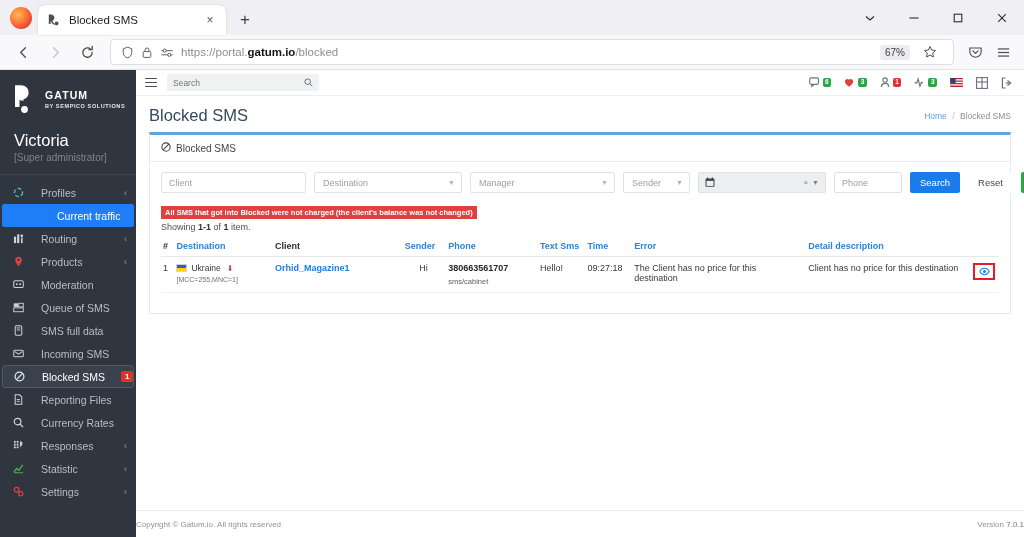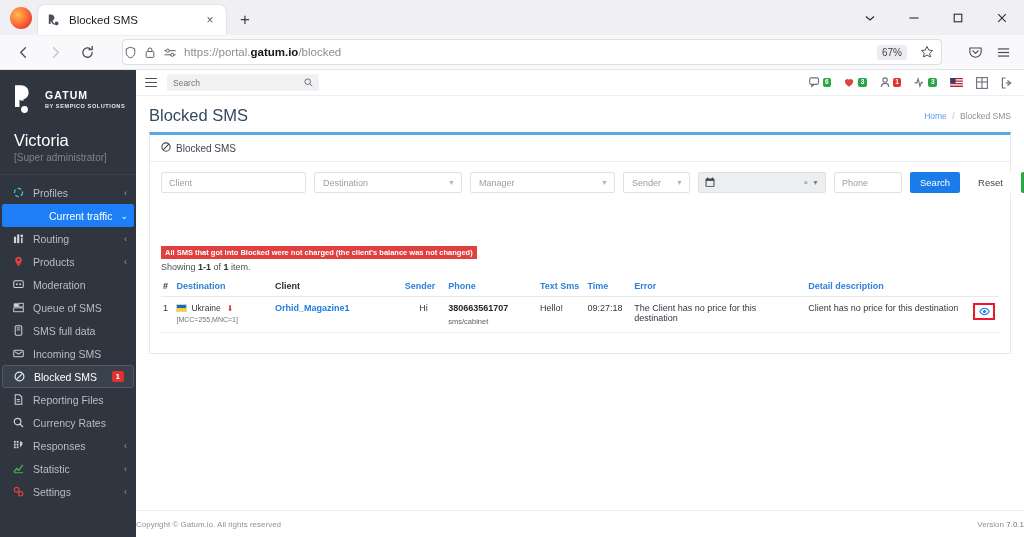--- a/index.html
+++ b/index.html
@@ -57,22 +57,22 @@
     height: 35px; background: #f9f9fb; display: flex; align-items: center;
     padding: 0 8px; gap: 2px; border-bottom: 1px solid #e3e3e6;
   }
   .nav-btn {
     width: 30px; height: 28px; display: flex; align-items: center;
     justify-content: center; color: #4c4c52; border-radius: 4px;
   }
   .nav-btn.disabled { color: #c3c3c8; }
   .urlbar {
     flex: 1 1 auto; height: 26px; background: #ffffff; border-radius: 4px;
-    margin: 0 18px; display: flex; align-items: center; gap: 7px;
-    padding: 0 1px; border: 1px solid #dedee2;
+    margin: 0 6px; display: flex; align-items: center; gap: 7px;
+    padding: 0 10px; border: 1px solid #dedee2;
   }
   .url-icon { display: flex; align-items: center; color: #5b5b66; flex: 0 0 auto; }
   .url-text {
     flex: 1 1 auto; font-size: 11.5px; color: #8d8d96;
     white-space: nowrap; overflow: hidden;
   }
   .url-text b { color: #15141a; font-weight: 600; }
   .url-text .scheme { color: #8d8d96; }
   .zoom-pill {
     font-size: 10px; color: #3d3d44; background: #ececf0;
@@ -98,21 +98,21 @@
   .brand-text { display: flex; flex-direction: column; gap: 2px; }
   .brand-title { font-size: 10.5px; font-weight: 700; letter-spacing: 1.1px; color: #ffffff; }
   .brand-sub { font-size: 5.6px; font-weight: 700; letter-spacing: .55px; color: #e4e6e9; }
 
   .user-name { font-size: 16.5px; color: #ffffff; padding: 8px 0 2px 14px; font-weight: 400; }
   .user-role { font-size: 10px; color: #7d848e; padding: 0 0 11px 14px; }
 
   .nav-sep { height: 1px; background: #3b424c; margin: 0 0 6px 0; }
 
   .nav-item {
-    display: flex; align-items: center; gap: 8px;
+    display: flex; align-items: center; gap: 16px;
     height: 23px; padding: 0 9px 0 12px; font-size: 10.5px; color: #b9bdc4;
     position: relative;
   }
   .nav-item .ni-icon {
     width: 13px; flex: 0 0 auto; display: flex; align-items: center;
     justify-content: center; font-size: 10px;
   }
   .nav-item .ni-label { flex: 1 1 auto; white-space: nowrap; }
   .nav-item .ni-caret { font-size: 9px; color: #9aa0a8; flex: 0 0 auto; }
   .nav-item.active {
@@ -209,21 +209,21 @@
   }
   .btn-search { background: #1a7ceb; color: #fff; }
   .btn-reset { background: #ffffff; color: #42474d; border-color: #ffffff; }
   .btn-export { background: #29a745; color: #fff; }
 
   .alert {
     margin: 2px 11px 0 11px; background: #e04040; color: #ffffff;
     font-size: 7.5px; font-weight: 700; padding: 2px 4px; display: inline-block;
     align-self: flex-start;
   }
-  .alert-wrap { padding: 0 0 0 0; margin-top: 40px; }
+  .alert-wrap { padding: 0 0 0 0; }
   .showing { font-size: 9px; color: #4a5058; padding: 3px 11px 5px 11px; }
   .showing b { font-weight: 700; color: #2f3338; text-align: center; }
 
   table.grid { width: calc(100% - 22px); margin: 0 11px; border-collapse: collapse; }
   table.grid thead th {
     text-align: left; font-size: 9px; color: #2f80d8; font-weight: 700;
     padding: 4px 4px 5px 2px; border-bottom: 1px solid #e6e8ea;
     white-space: nowrap;
   }
   table.grid thead th.plain { color: #2b2f34; }

